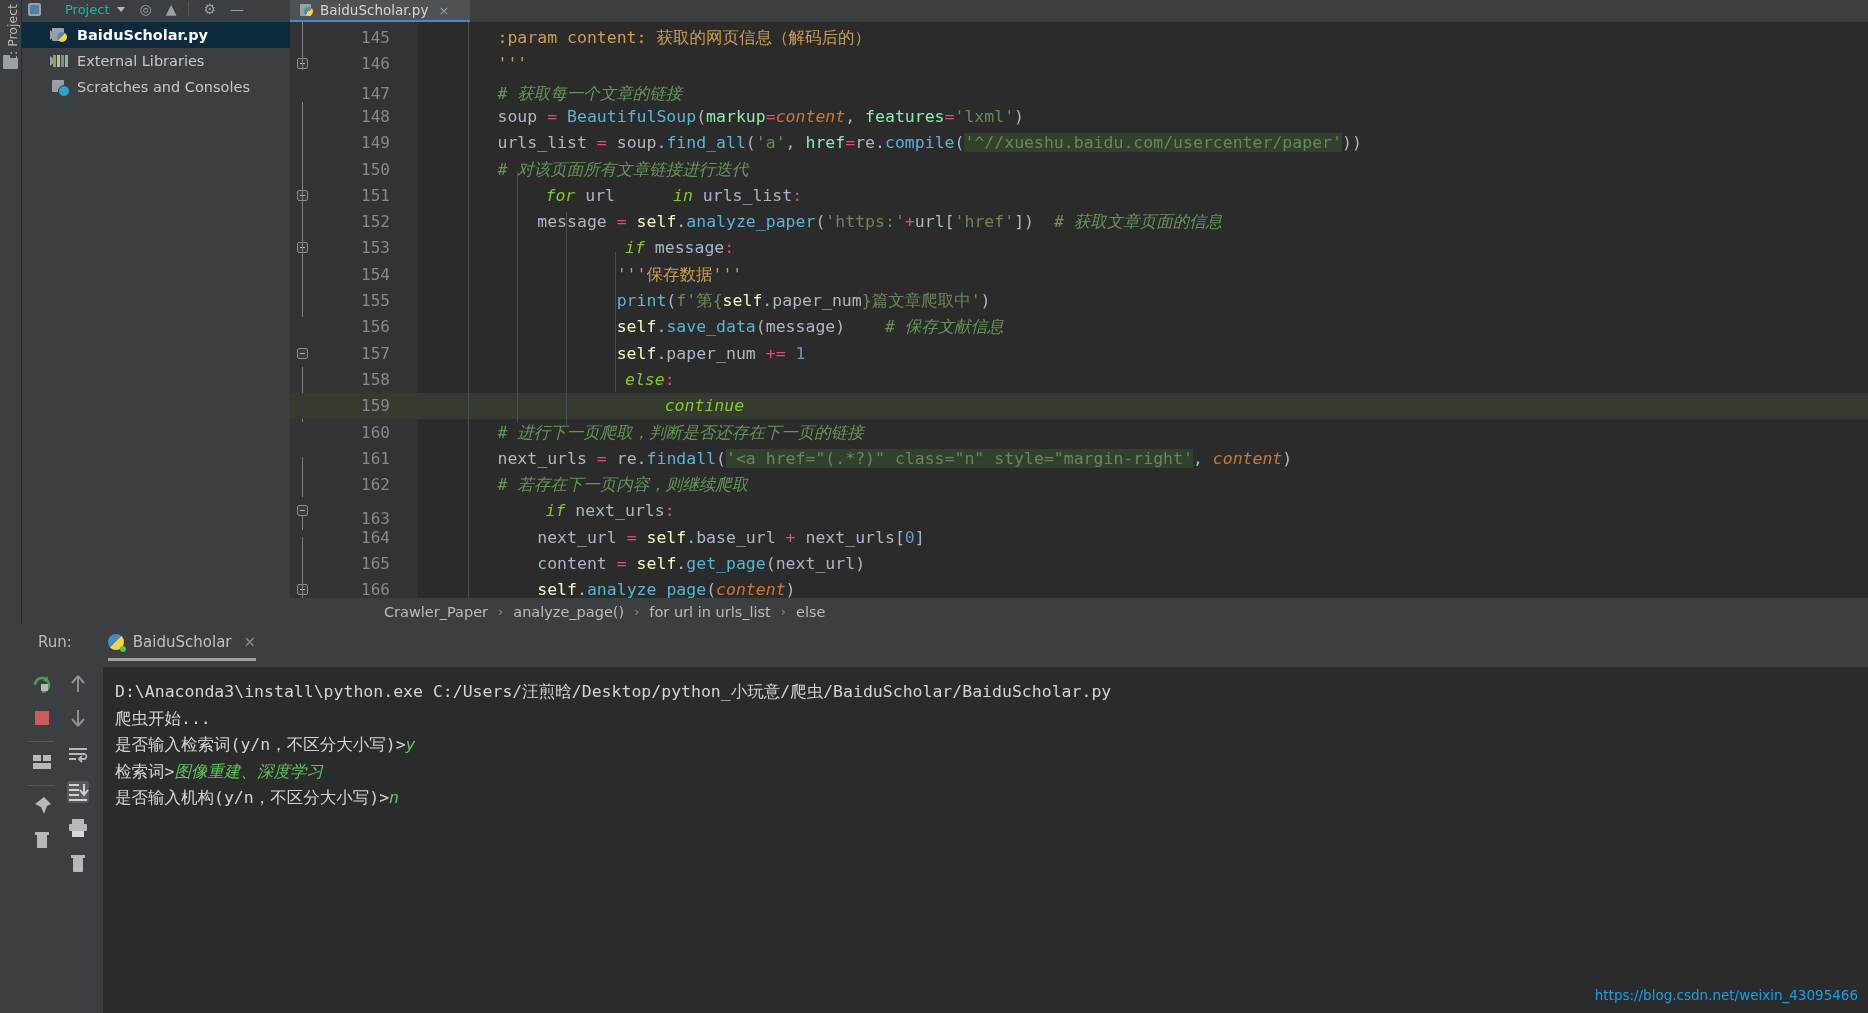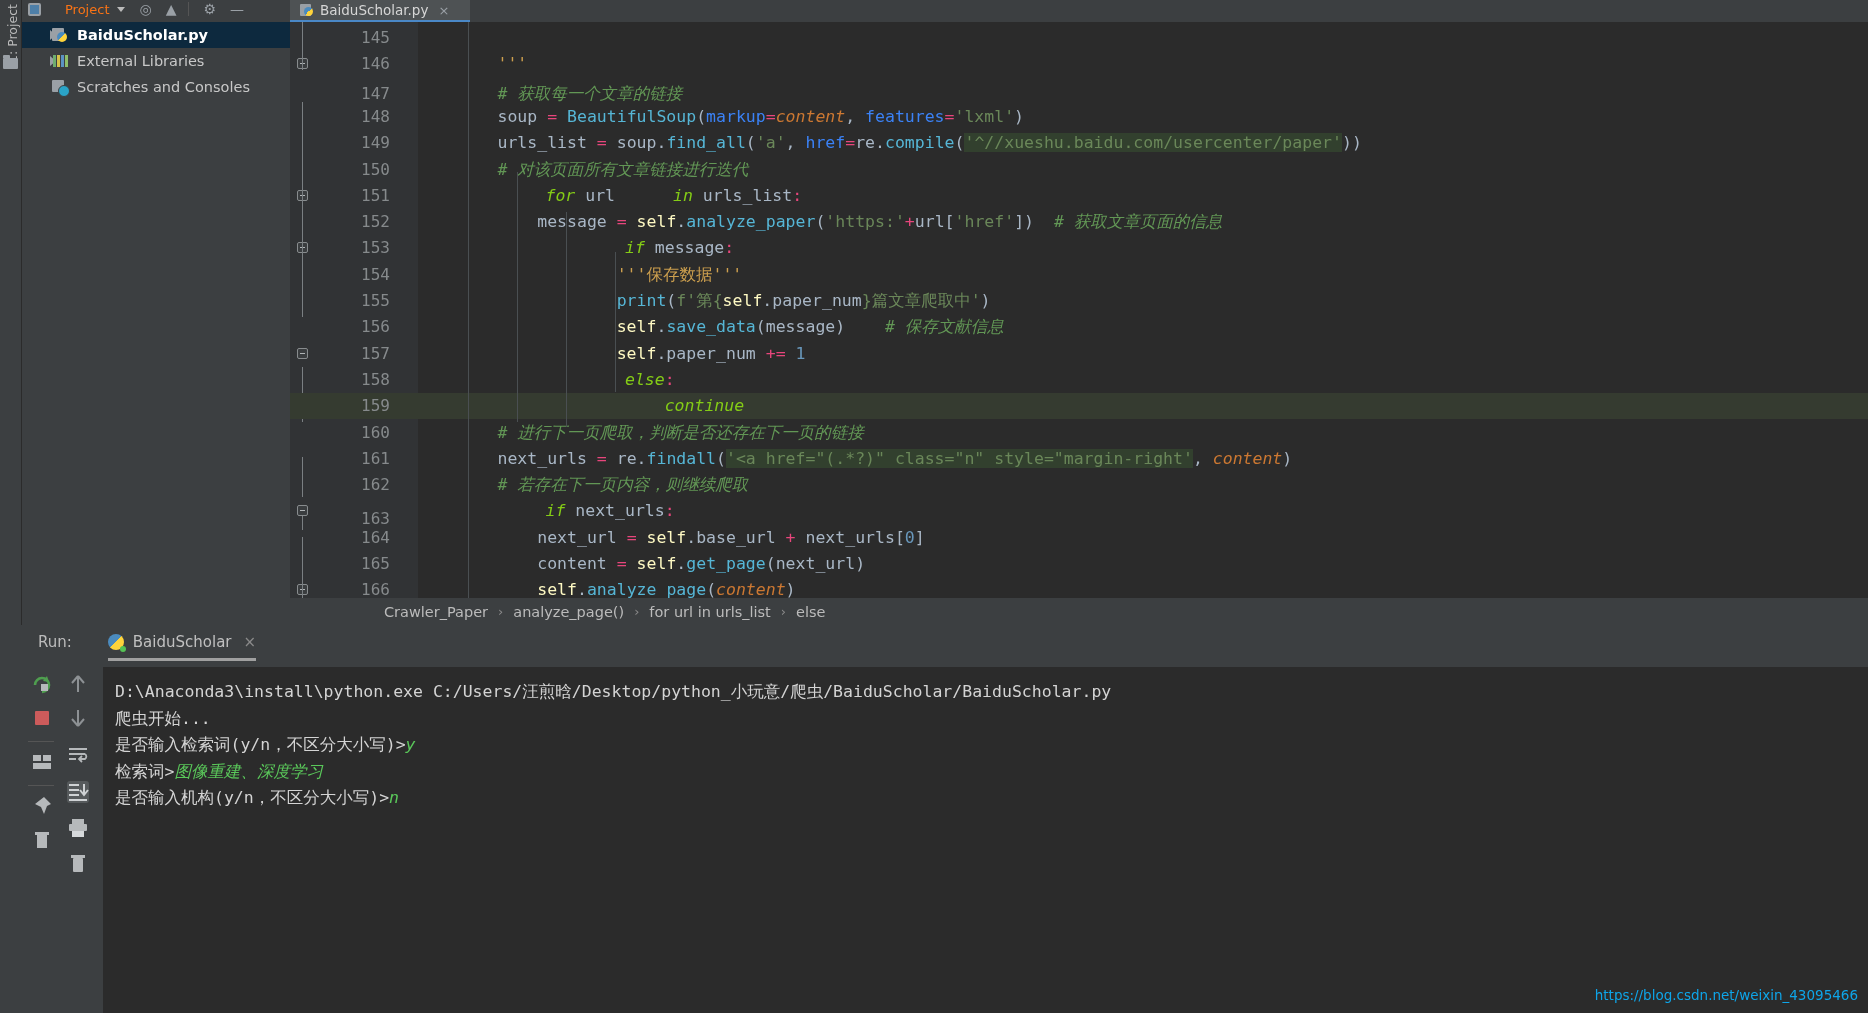--- a/index.html
+++ b/index.html
@@ -37,21 +37,21 @@
   
   .project-pane {
     position:absolute; left:22px; top:0; width:268px; height:739px;
     background:#3c3f41;
   }
   .project-header {
     position:absolute; left:0; top:0; width:268px; height:22px;
     background:#3c3f41; display:flex; align-items:center; padding-left:6px;
     overflow:hidden;
   }
-  .proj-title { color:#f97316; font-size:13px; margin-left:24px; margin-top:-4px; }
+  .proj-title { color:#14b8a6; font-size:13px; margin-left:24px; margin-top:-4px; }
   .proj-ico-box {
     width:13px; height:13px; border:2px solid #9aa0a6; border-radius:2px;
     background:#4e7fa8; margin-top:-4px;
   }
   .caret-dn { width:0;height:0;border-left:4px solid transparent;border-right:4px solid transparent;border-top:5px solid #bbbbbb; margin-left:8px; margin-top:-3px;}
   .hdr-icon { margin-left:14px; color:#9aa0a6; font-size:14px; margin-top:-4px; }
   .hdr-sep { width:1px;height:14px;background:#555;margin:-4px 0 0 12px; }
 
   .tree { position:absolute; left:0; top:22px; width:268px; }
   .tree-row {
@@ -127,21 +127,21 @@
   }
   .foldm:after{content:"";position:absolute;left:2px;top:4px;width:5px;height:1px;background:#b0b4b6;}
   .foldline{position:absolute;left:12px;width:1px;background:#7a7f82;}
   .kwb  { color:#84cc16; font-style:italic;margin-left:48px; }
   .cmt  { color:#629755; font-style:italic; }
   .str  { color:#6a8759; }
   .strhl{ color:#6a8759; background:#32402e; }
   .num  { color:#6897bb; }
   .fnc  { color:#56b6d6; }
   .self { color:#fef9c3; font-style:normal; }
-  .kwarg{ color:#3b82f6; }
+  .kwarg{ color:#86efac; }
   .kwargv{ color:#cc7832; font-style:italic; }
   .op   { color:#e8467c; }
   .docs { color:#cc9f4e; }
   .plain{ color:#a9b7c6; }
   .brc  { color:#a9b7c6; }
   .fstr-brace{ color:#6a8759; }
 
   
   .breadcrumb {
     position:absolute; left:290px; top:598px; width:1578px; height:27px;
@@ -252,21 +252,21 @@
         <div class="foldm" style="top: 562.3px;"></div>
         <div class="foldline" style="top: 0px; height: 48px;"></div>
         <div class="foldline" style="top: 80px; height: 95px;"></div>
         <div class="foldline" style="top: 175px; height: 120px;"></div>
         <div class="foldline" style="top: 345px; height: 55px;"></div>
         <div class="foldline" style="top: 435px; height: 40px;"></div>
         <div class="foldline" style="top: 515px; height: 62px;"></div>
       </div>
     <div class="editor-rt"></div>
     <div id="code-lines">
-        <div class="ln" style="top: 3px;"><span class="lnum" style="top: 0px;">145</span></div>
+        <div class="ln" style="top: 3px;"><span class="lnum" style="top: 0px;">145</span><span class="codetext"><span class="indent">        </span><span class="docs">:param content: 获取的网页信息（解码后的）</span></span></div>
         <div class="ln" style="top: 29.3px;"><span class="lnum" style="top: 0px;">146</span><span class="codetext"><span class="indent">        </span><span class="docs">'''</span></span></div>
         <div class="ln" style="top: 59px;"><span class="lnum" style="top: 0px;">147</span><span class="codetext"><span class="indent">        </span><span class="cmt"># 获取每一个文章的链接</span></span></div>
         <div class="ln" style="top: 81.9px;"><span class="lnum" style="top: 0px;">148</span><span class="codetext"><span class="indent">        </span><span class="plain">soup </span><span class="op">=</span><span class="plain"> </span><span class="fnc">BeautifulSoup</span><span class="brc">(</span><span class="kwarg">markup</span><span class="op">=</span><span class="kwargv">content</span><span class="plain">, </span><span class="kwarg">features</span><span class="op">=</span><span class="str">'lxml'</span><span class="brc">)</span></span></div>
         <div class="ln" style="top: 108.2px;"><span class="lnum" style="top: 0px;">149</span><span class="codetext"><span class="indent">        </span><span class="plain">urls_list </span><span class="op">=</span><span class="plain"> soup.</span><span class="fnc">find_all</span><span class="brc">(</span><span class="str">'a'</span><span class="plain">, </span><span class="kwarg">href</span><span class="op">=</span><span class="plain">re.</span><span class="fnc">compile</span><span class="brc">(</span><span class="strhl">'^//xueshu.baidu.com/usercenter/paper'</span><span class="brc">))</span></span></div>
         <div class="ln" style="top: 134.5px;"><span class="lnum" style="top: 0px;">150</span><span class="codetext"><span class="indent">        </span><span class="cmt"># 对该页面所有文章链接进行迭代</span></span></div>
         <div class="ln" style="top: 160.8px;"><span class="lnum" style="top: 0px;">151</span><span class="codetext"><span class="indent">        </span><span class="kwb">for</span><span class="plain"> url </span><span class="kwb">in</span><span class="plain"> urls_list</span><span class="op">:</span></span></div>
         <div class="ln" style="top: 187.1px;"><span class="lnum" style="top: 0px;">152</span><span class="codetext"><span class="indent">            </span><span class="plain">message </span><span class="op">=</span><span class="plain"> </span><span class="self">self</span><span class="plain">.</span><span class="fnc">analyze_paper</span><span class="brc">(</span><span class="str">'https:'</span><span class="op">+</span><span class="plain">url</span><span class="brc">[</span><span class="str">'href'</span><span class="brc">])</span><span class="plain">  </span><span class="cmt"># 获取文章页面的信息</span></span></div>
         <div class="ln" style="top: 213.4px;"><span class="lnum" style="top: 0px;">153</span><span class="codetext"><span class="indent">                </span><span class="kwb">if</span><span class="plain"> message</span><span class="op">:</span></span></div>
         <div class="ln" style="top: 239.7px;"><span class="lnum" style="top: 0px;">154</span><span class="codetext"><span class="indent">                    </span><span class="docs">'''保存数据'''</span></span></div>
         <div class="ln" style="top: 266px;"><span class="lnum" style="top: 0px;">155</span><span class="codetext"><span class="indent">                    </span><span class="fnc">print</span><span class="brc">(</span><span class="str">f'第</span><span class="fstr-brace">{</span><span class="self">self</span><span class="plain">.paper_num</span><span class="fstr-brace">}</span><span class="str">篇文章爬取中'</span><span class="brc">)</span></span></div>

